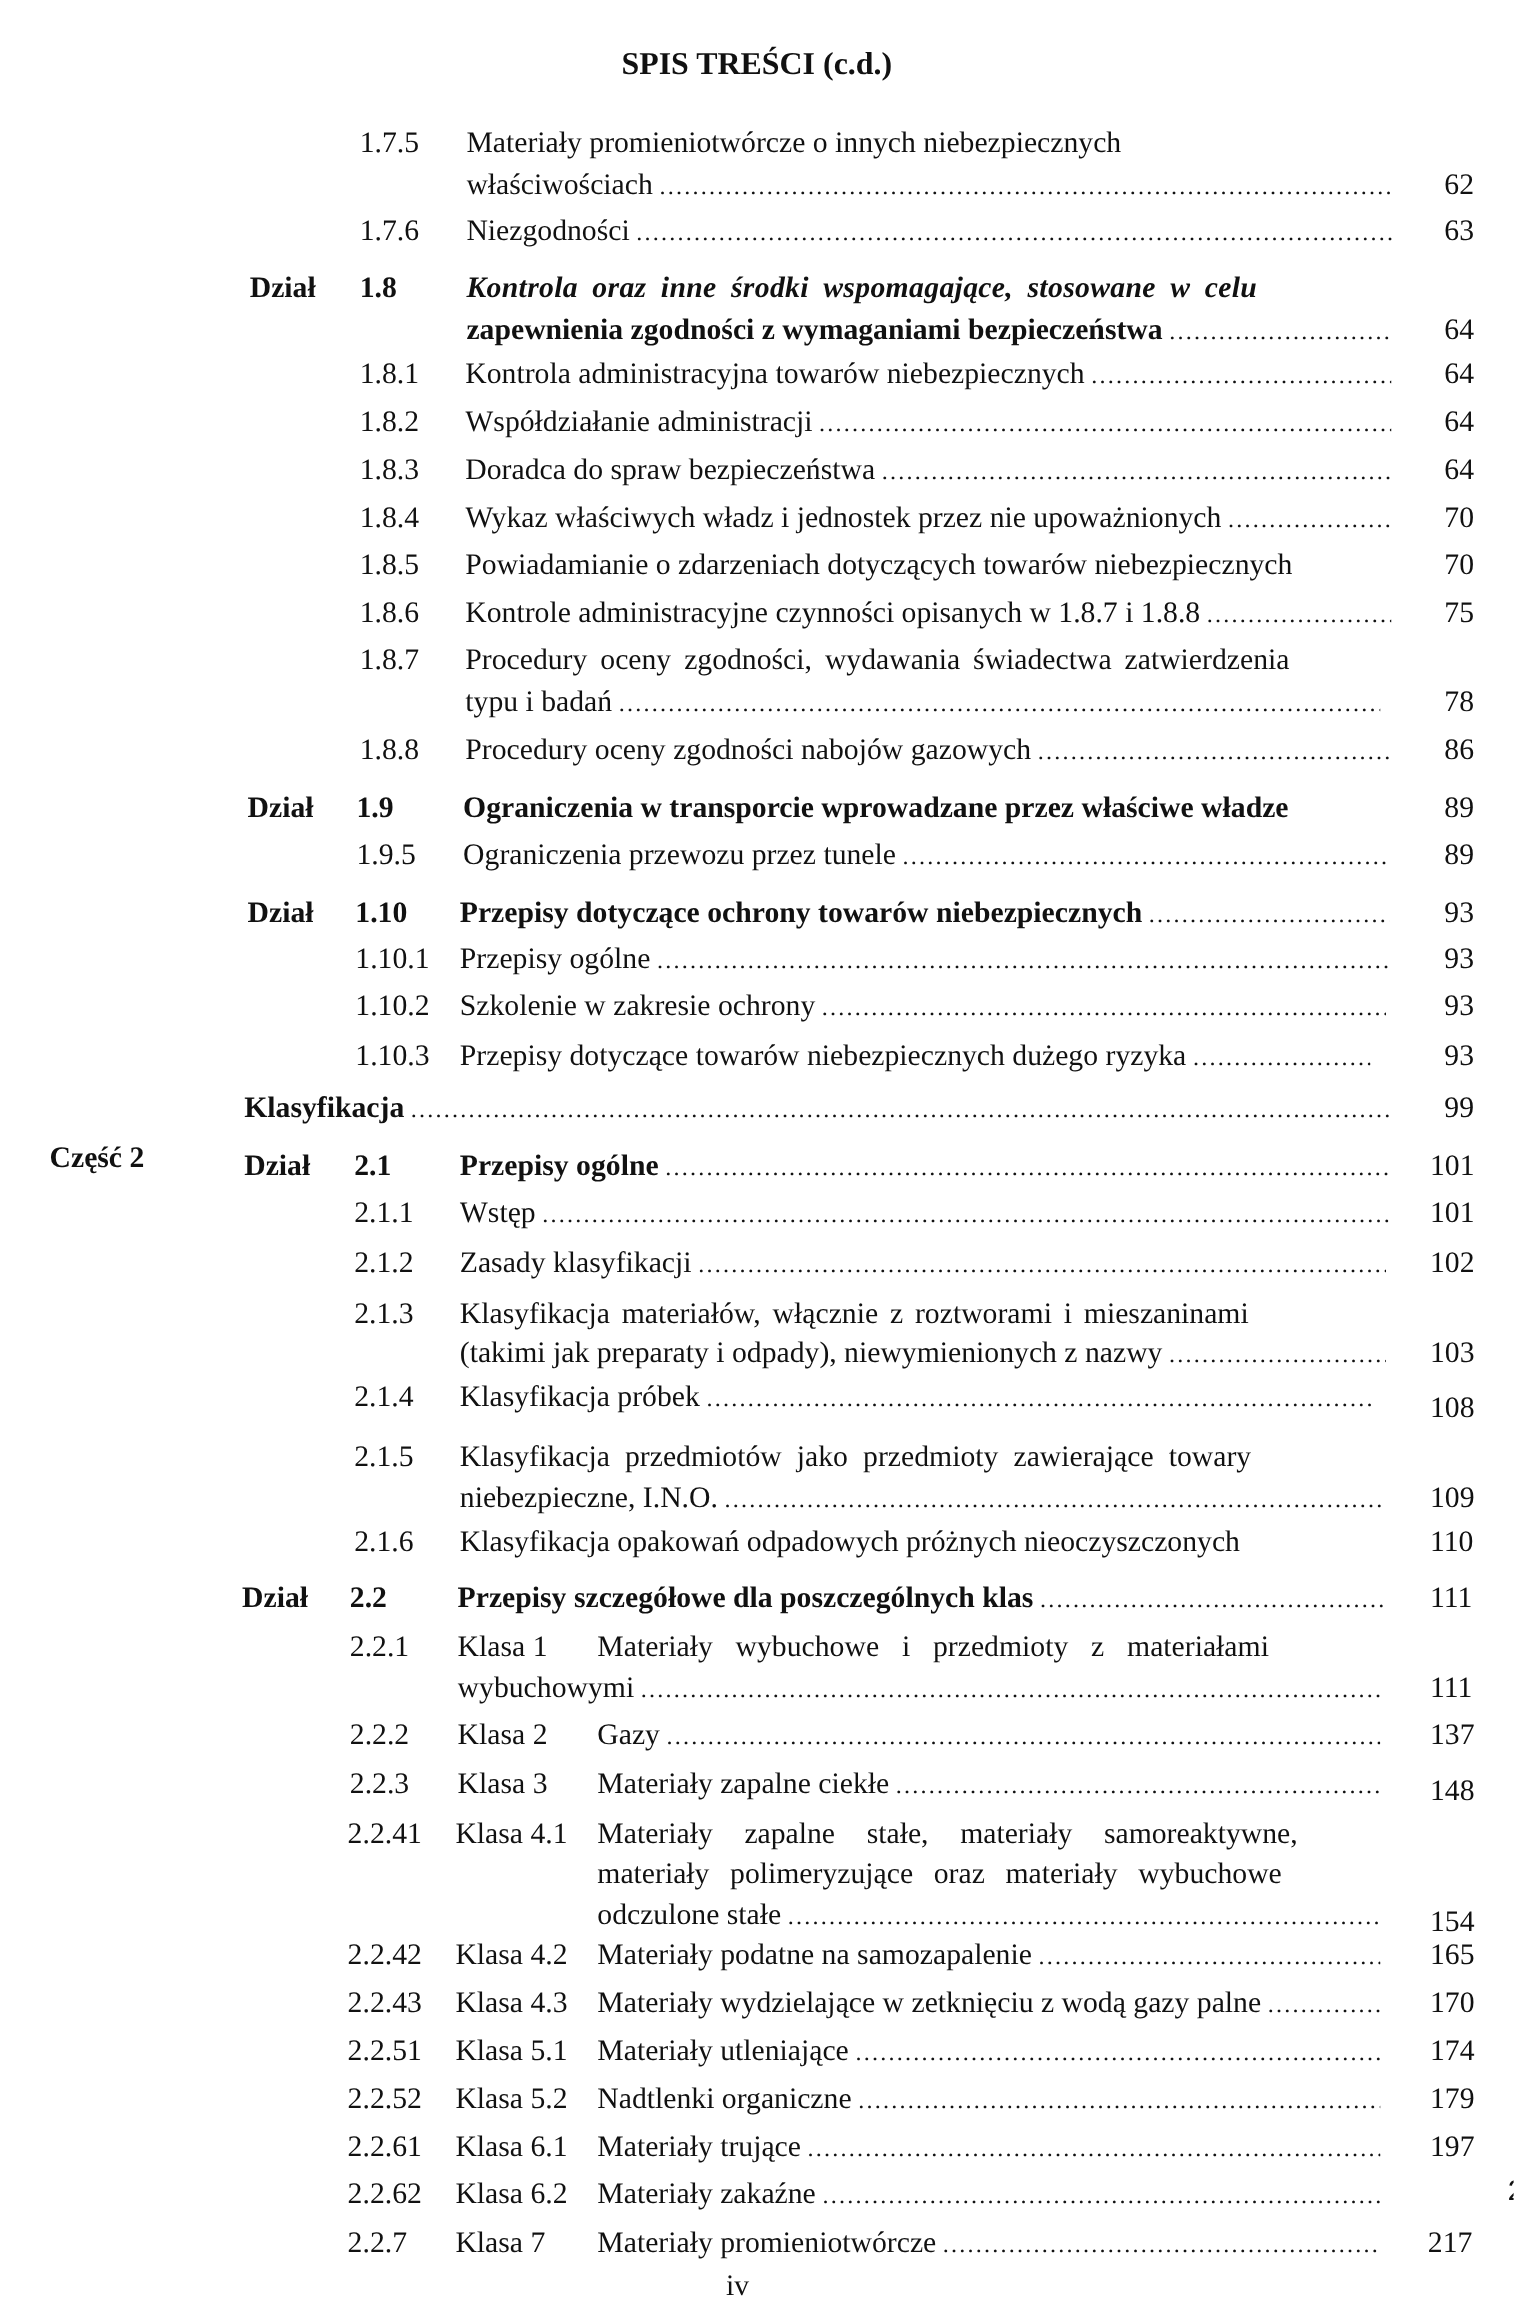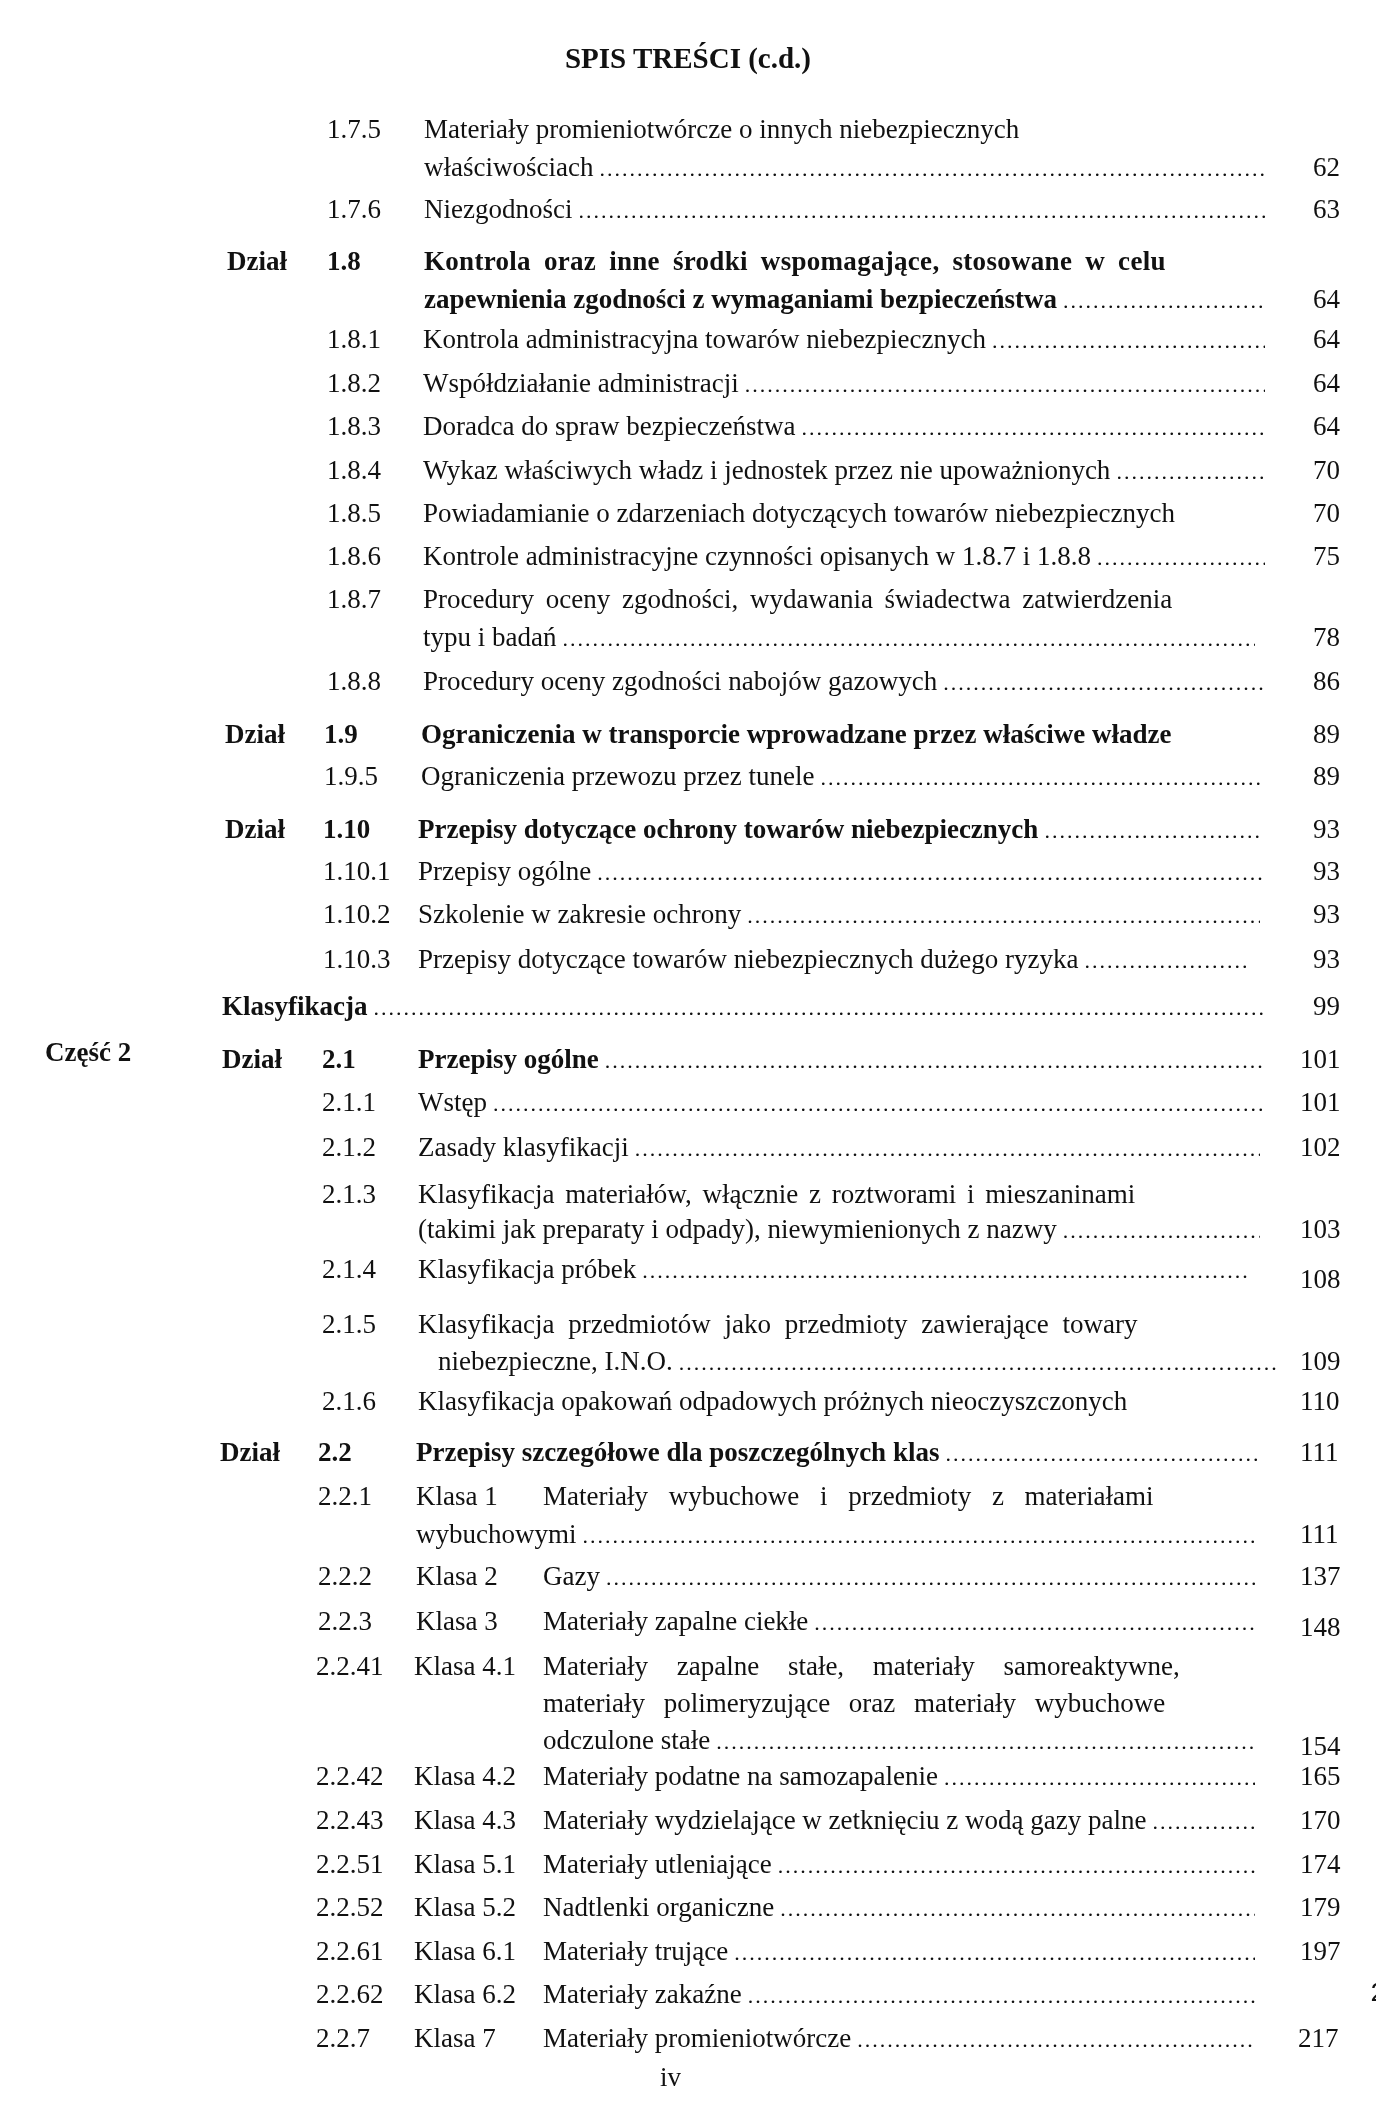--- a/index.html
+++ b/index.html
@@ -43,21 +43,21 @@
   <span class="lead" style="left:424px; width:842px;">
       <span class="t">Niezgodności</span>
       <span class="dots"></span>
     </span>
   <span class="pg" style="left:1313px;">63</span>
 </div>
 
 <div class="row b" style="top:242px;">
   <span class="lbl" style="left:227px;">Dział</span>
   <span class="lbl" style="left:327px;">1.8</span>
-  <span class="txt" style="left:424px; width:842px; letter-spacing:0.3px; word-spacing:6px;">Kontrola oraz inne środki wspomagające, stosowane w celu</span>
+  <span class="txt" style="left:424px; width:842px; letter-spacing:0.3px; word-spacing:6px;font-style:italic;">Kontrola oraz inne środki wspomagające, stosowane w celu</span>
 </div>
 <div class="row b" style="top:280px;">
   <span class="lead" style="left:424px; width:842px;">
       <span class="t">zapewnienia zgodności z wymaganiami bezpieczeństwa</span>
       <span class="dots" style="font-weight:normal;"></span>
     </span>
   <span class="pg" style="left:1313px; font-weight:normal;">64</span>
 </div>
 
 <div class="row" style="top:320px;">
@@ -227,21 +227,21 @@
       <span class="t">Klasyfikacja próbek</span>
       <span class="dots"></span>
     </span>
   <span class="pg" style="left:1300px; top:10px;">108</span>
 </div>
 <div class="row" style="top:1305px;">
   <span class="lbl" style="left:322px;">2.1.5</span>
   <span class="txt" style="left:418px; width:842px; word-spacing:7px;">Klasyfikacja przedmiotów jako przedmioty zawierające towary</span>
 </div>
 <div class="row" style="top:1342px;">
-  <span class="lead" style="left:418px; width:842px;margin-left:20px;">
+  <span class="lead" style="left:418px; width:842px;">
       <span class="t">niebezpieczne, I.N.O.</span>
       <span class="dots"></span>
     </span>
   <span class="pg" style="left:1300px;">109</span>
 </div>
 <div class="row" style="top:1382px;">
   <span class="lbl" style="left:322px;">2.1.6</span>
   <span class="txt" style="left:418px; width:842px;">Klasyfikacja opakowań odpadowych próżnych nieoczyszczonych</span>
   <span class="pg" style="left:1300px;">110</span>
 </div>

